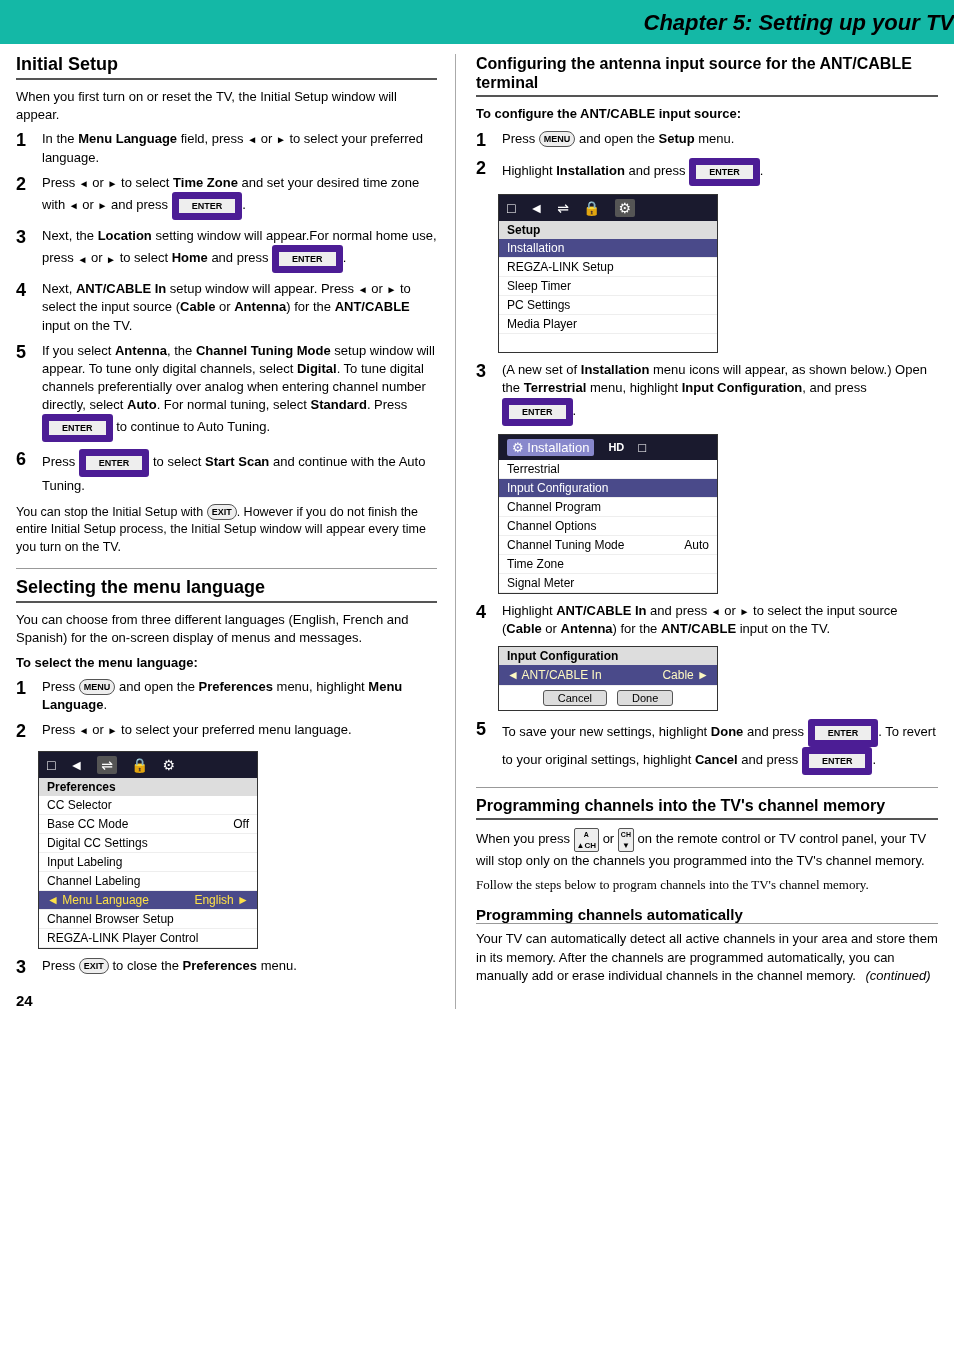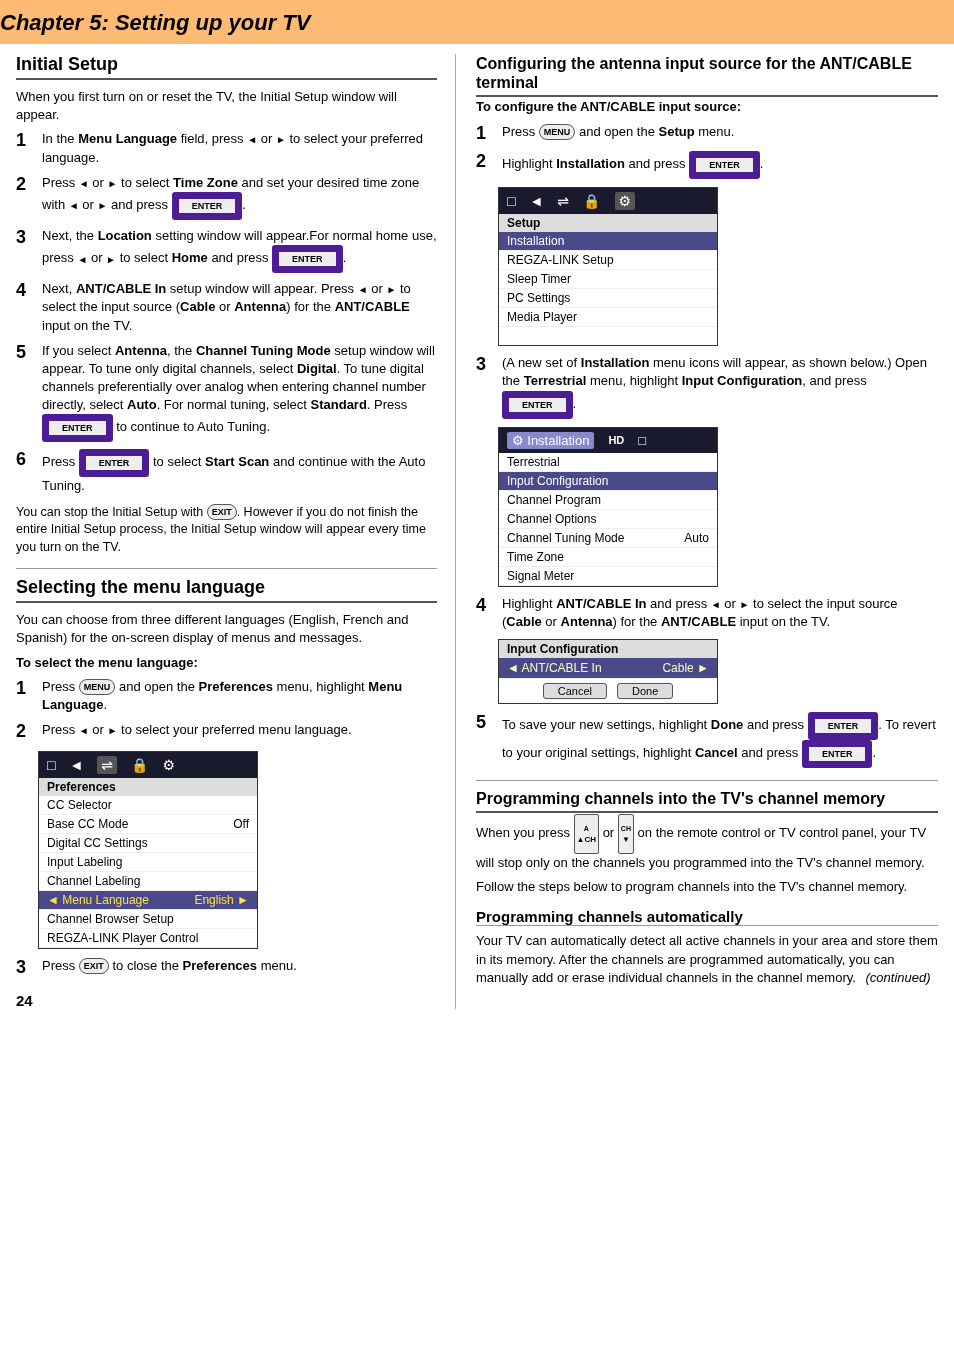--- a/index.html
+++ b/index.html
@@ -5,22 +5,22 @@
     * { box-sizing: border-box; margin: 0; padding: 0; }
     body {
       font-family: Arial, Helvetica, sans-serif;
       font-size: 13px;
       background: #fff;
       color: #000;
       width: 954px;
       min-height: 1354px;
     }
     .page-header {
-      background: #fdba74;
-      text-align: left;
+      background: #14b8a6;
+      text-align: right;
       padding: 10px 0 8px 0;
       margin-bottom: 10px;
     }
     .page-header h1 {
       font-size: 22px;
       font-style: italic;
       font-weight: bold;
       color: #000;
     }
     .page-body {
@@ -41,21 +41,21 @@
       font-size: 18px;
       font-weight: bold;
       color: #000;
       border-bottom: 2px solid #555;
       padding-bottom: 3px;
       margin-bottom: 8px;
     }
     .section-title.right-title {
       font-size: 16px;
       line-height: 1.2;
-      margin-bottom: 1px;
+      margin-bottom: 8px;
     }
     .subsection-title {
       font-size: 15px;
       font-weight: bold;
       color: #000;
       border-bottom: 1px solid #999;
       padding-bottom: 0;
       margin-bottom: 6px;
       margin-top: 12px;
     }
@@ -230,21 +230,21 @@
       padding: 1px 5px;
       border-radius: 2px;
     }
     .ch-btn {
       display: inline-flex;
       flex-direction: column;
       border: 1px solid #555;
       border-radius: 2px;
       font-size: 8px;
       font-weight: bold;
-      padding: 8px 2px;
+      padding: 0 2px;
       line-height: 11px;
       vertical-align: middle;
       background: #eee;
       align-items: center;
     }
   </style>
 </head>
 <body>
 
 <div class="page-header">
@@ -478,21 +478,21 @@
             <span style="font-size:7px;">A</span>
             <span>▲CH</span>
           </span> 
         or 
         <span class="ch-btn">
             <span style="font-size:7px;">CH</span>
             <span>▼</span>
           </span> 
         on the remote control or TV control panel, your TV will stop only on the channels you programmed into the TV's channel memory.
       </p>
-      <p style="margin-top:6px;">Follow the steps below to program channels into the TV's channel memory.</p>
+      <p style="margin-top:6px;font-family:Liberation Serif, serif;">Follow the steps below to program channels into the TV's channel memory.</p>
 
       <div class="subsection-title">Programming channels automatically</div>
       <p>
         <span>Your TV can automatically detect all active channels in your area and store them in its memory. After the channels are programmed automatically, you can manually add or erase individual channels in the channel memory.</span>
         <span class="continued" style="margin-left:6px;">(continued)</span>
       </p>
     </div>
 
   </div>
 </div>

